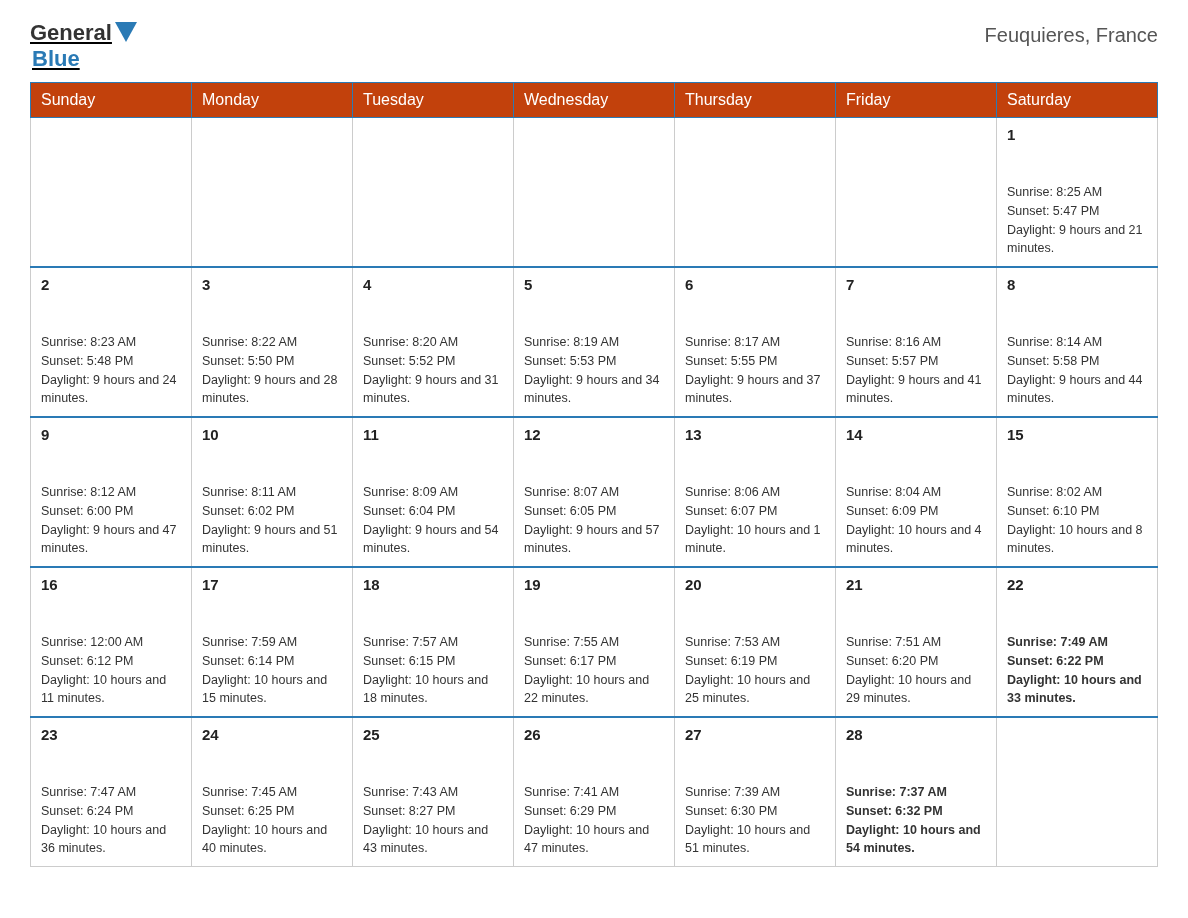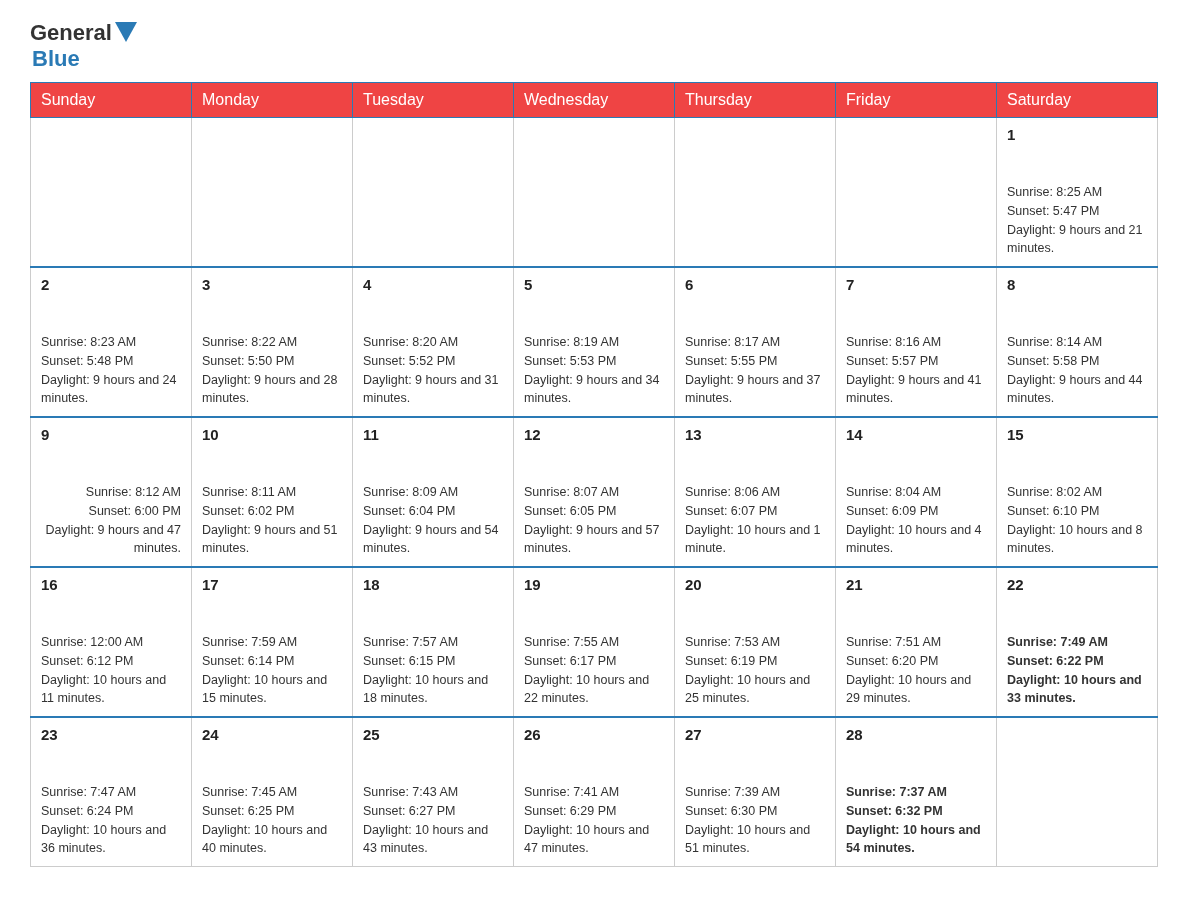--- a/index.html
+++ b/index.html
@@ -12,20 +12,21 @@
     }
     .header {
       display: flex;
       justify-content: space-between;
       align-items: flex-start;
       margin-bottom: 10px;
     }
     .logo {
       display: flex;
       align-items: flex-start;
+      text-decoration: underline;
     }
     .logo-text-general {
       font-size: 22px;
       font-weight: bold;
       color: #333;
     }
     .logo-wrapper {
       display: flex;
       flex-direction: column;
     }
@@ -52,21 +53,21 @@
       font-size: 20px;
       color: #555;
       margin-top: 4px;
     }
     .calendar {
       width: 100%;
       border-collapse: collapse;
       margin-top: 10px;
     }
     .calendar th {
-      background-color: #ef4444;
+      background-color: #c2410c;
       color: #fff;
       text-align: left;
       padding: 8px 10px;
       font-size: 16px;
       font-weight: normal;
       border: 1px solid #2a7ab5;
     }
     .calendar td {
       vertical-align: top;
       padding: 8px 10px;
@@ -107,20 +108,21 @@
         <div style="display:inline-block; margin-left:3px; margin-top:2px;">
           <svg width="22" height="20" viewBox="0 0 22 20">
             <polygon points="0,0 22,0 11,20" fill="#2a7ab5"></polygon>
           </svg>
         </div>
       </div>
       <div class="logo-line2">Blue</div>
     </div>
   </div>
   <div class="title-section">
+    <div class="calendar-subtitle">Feuquieres, France</div>
   </div>
 </div>
 
 <table class="calendar">
   <thead>
     <tr>
     <th>Sunday</th>
         <th>Monday</th>
         <th>Tuesday</th>
         <th>Wednesday</th>
@@ -184,21 +186,21 @@
         <td>
           <div class="day-num">8</div>
           <div class="day-info" style="white-space: pre-line;">Sunrise: 8:14 AM
 Sunset: 5:58 PM
 Daylight: 9 hours and 44 minutes.</div>
         </td>
       </tr>
       <tr class="row-divider">
         <td>
           <div class="day-num">9</div>
-          <div class="day-info" style="white-space: pre-line; text-align: right;">Sunrise: 8:12 AM
+          <div class="day-info" style="white-space: pre-line;">Sunrise: 8:12 AM
 Sunset: 6:00 PM
 Daylight: 9 hours and 47 minutes.</div>
         </td>
         <td>
           <div class="day-num">10</div>
           <div class="day-info" style="white-space: pre-line;">Sunrise: 8:11 AM
 Sunset: 6:02 PM
 Daylight: 9 hours and 51 minutes.</div>
         </td>
         <td>
@@ -285,21 +287,21 @@
         </td>
         <td>
           <div class="day-num">24</div>
           <div class="day-info" style="white-space: pre-line;">Sunrise: 7:45 AM
 Sunset: 6:25 PM
 Daylight: 10 hours and 40 minutes.</div>
         </td>
         <td>
           <div class="day-num">25</div>
           <div class="day-info" style="white-space: pre-line;">Sunrise: 7:43 AM
-Sunset: 6:27 PM
+Sunset: 8:27 PM
 Daylight: 10 hours and 43 minutes.</div>
         </td>
         <td>
           <div class="day-num">26</div>
           <div class="day-info" style="white-space: pre-line;">Sunrise: 7:41 AM
 Sunset: 6:29 PM
 Daylight: 10 hours and 47 minutes.</div>
         </td>
         <td>
           <div class="day-num">27</div>

